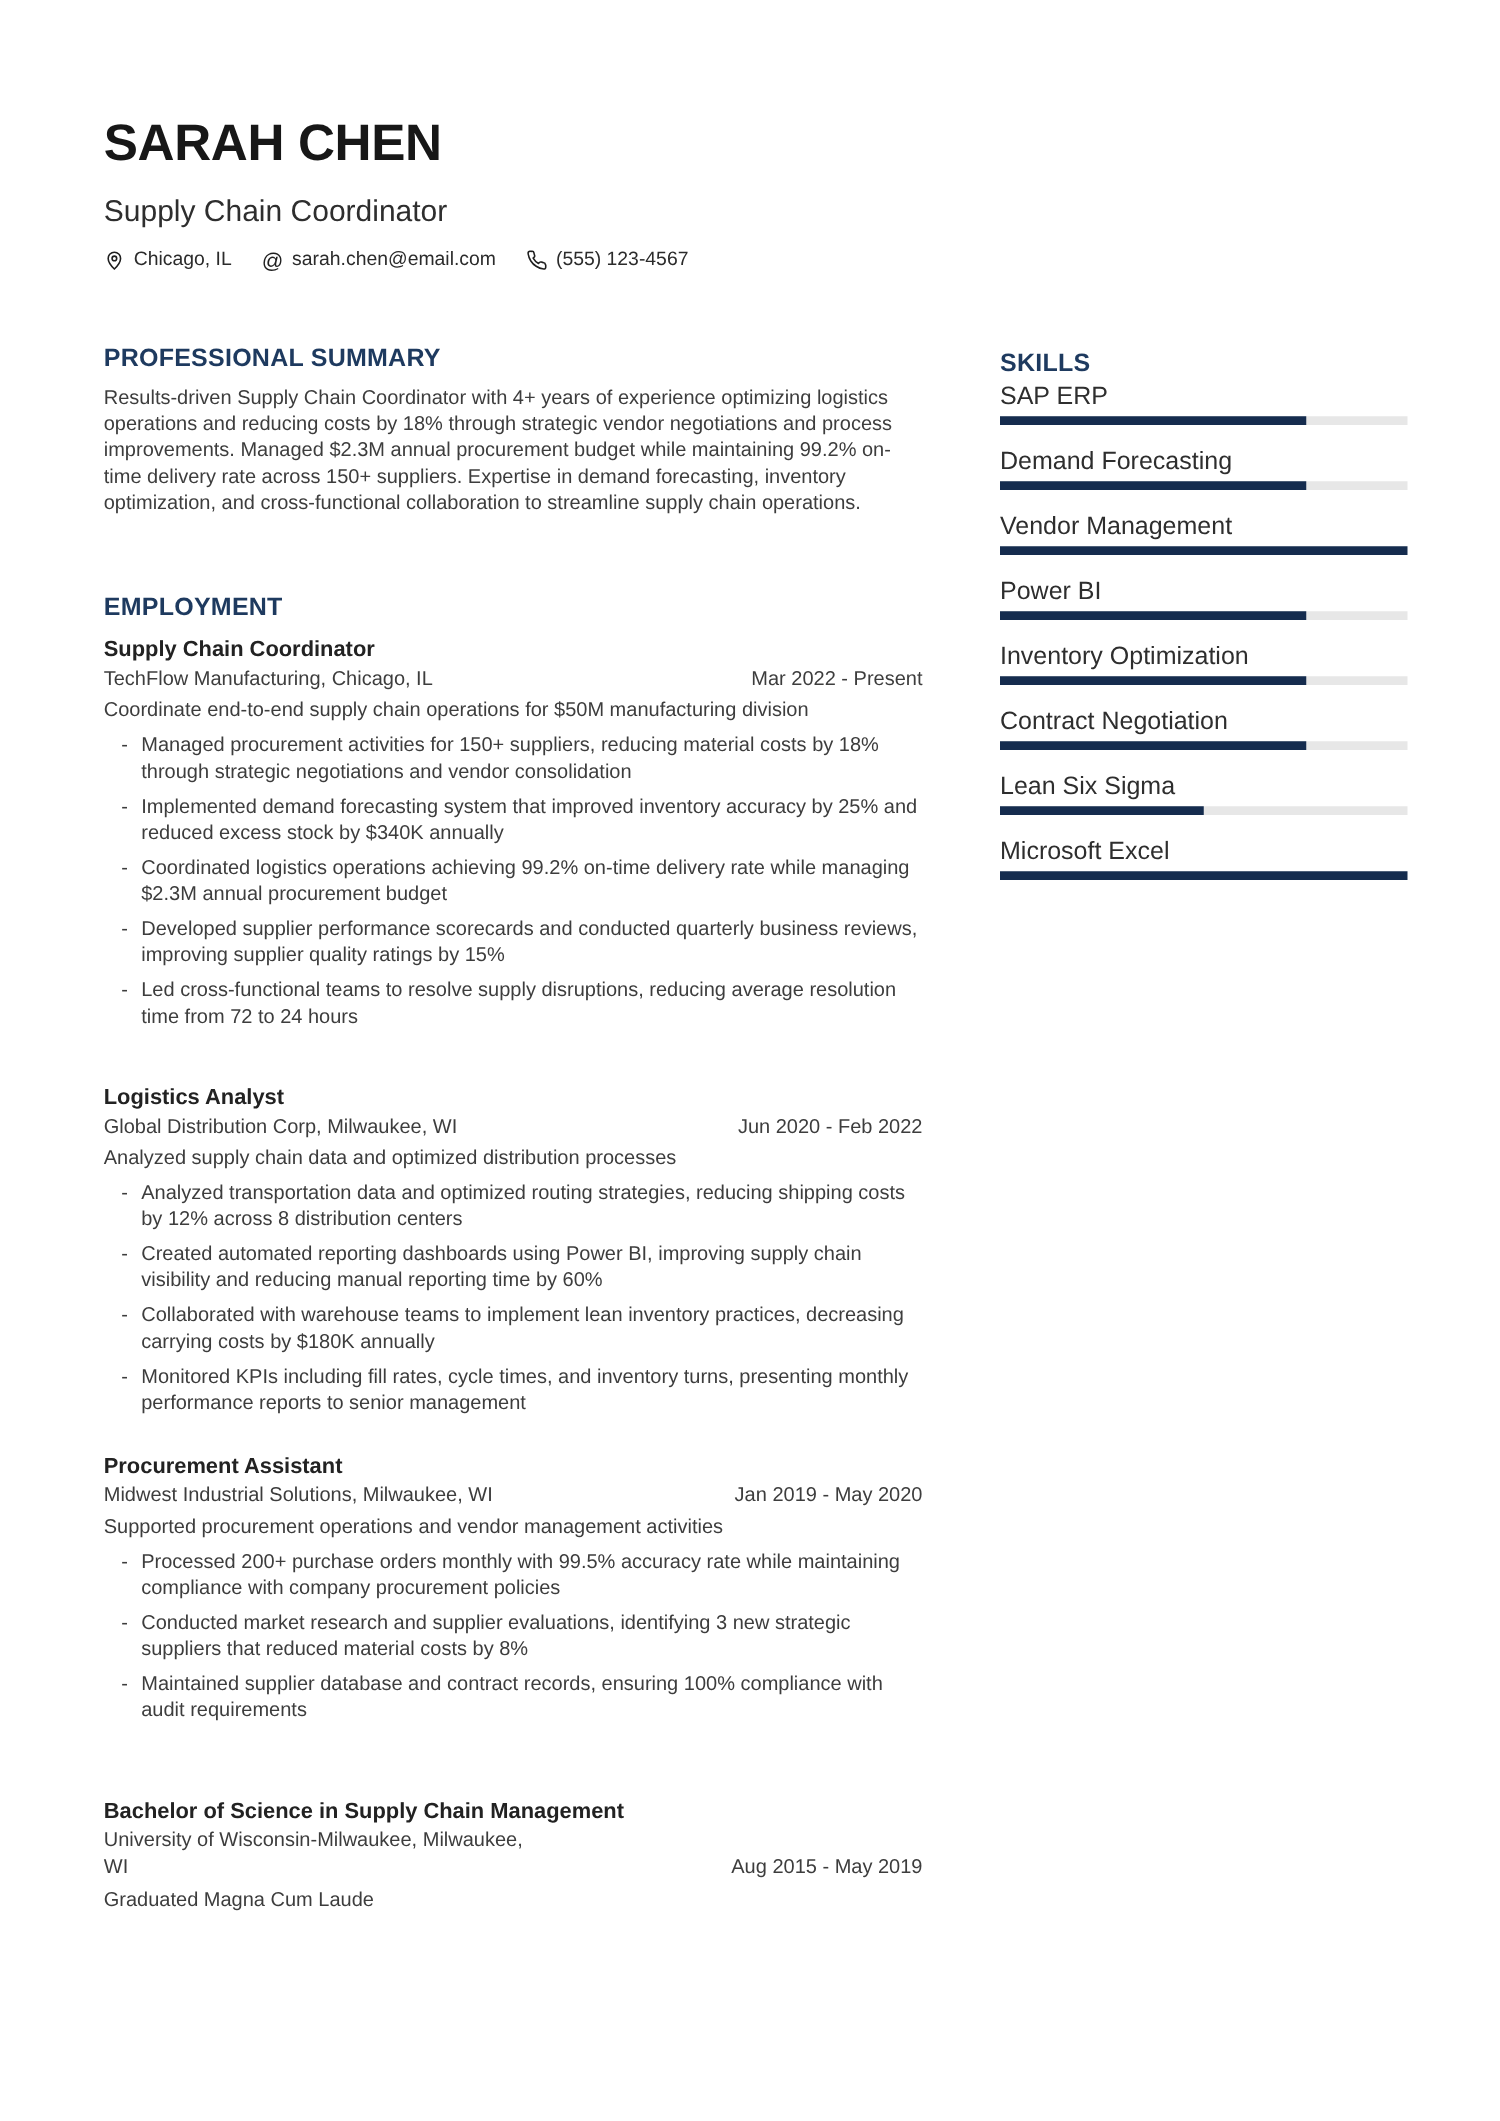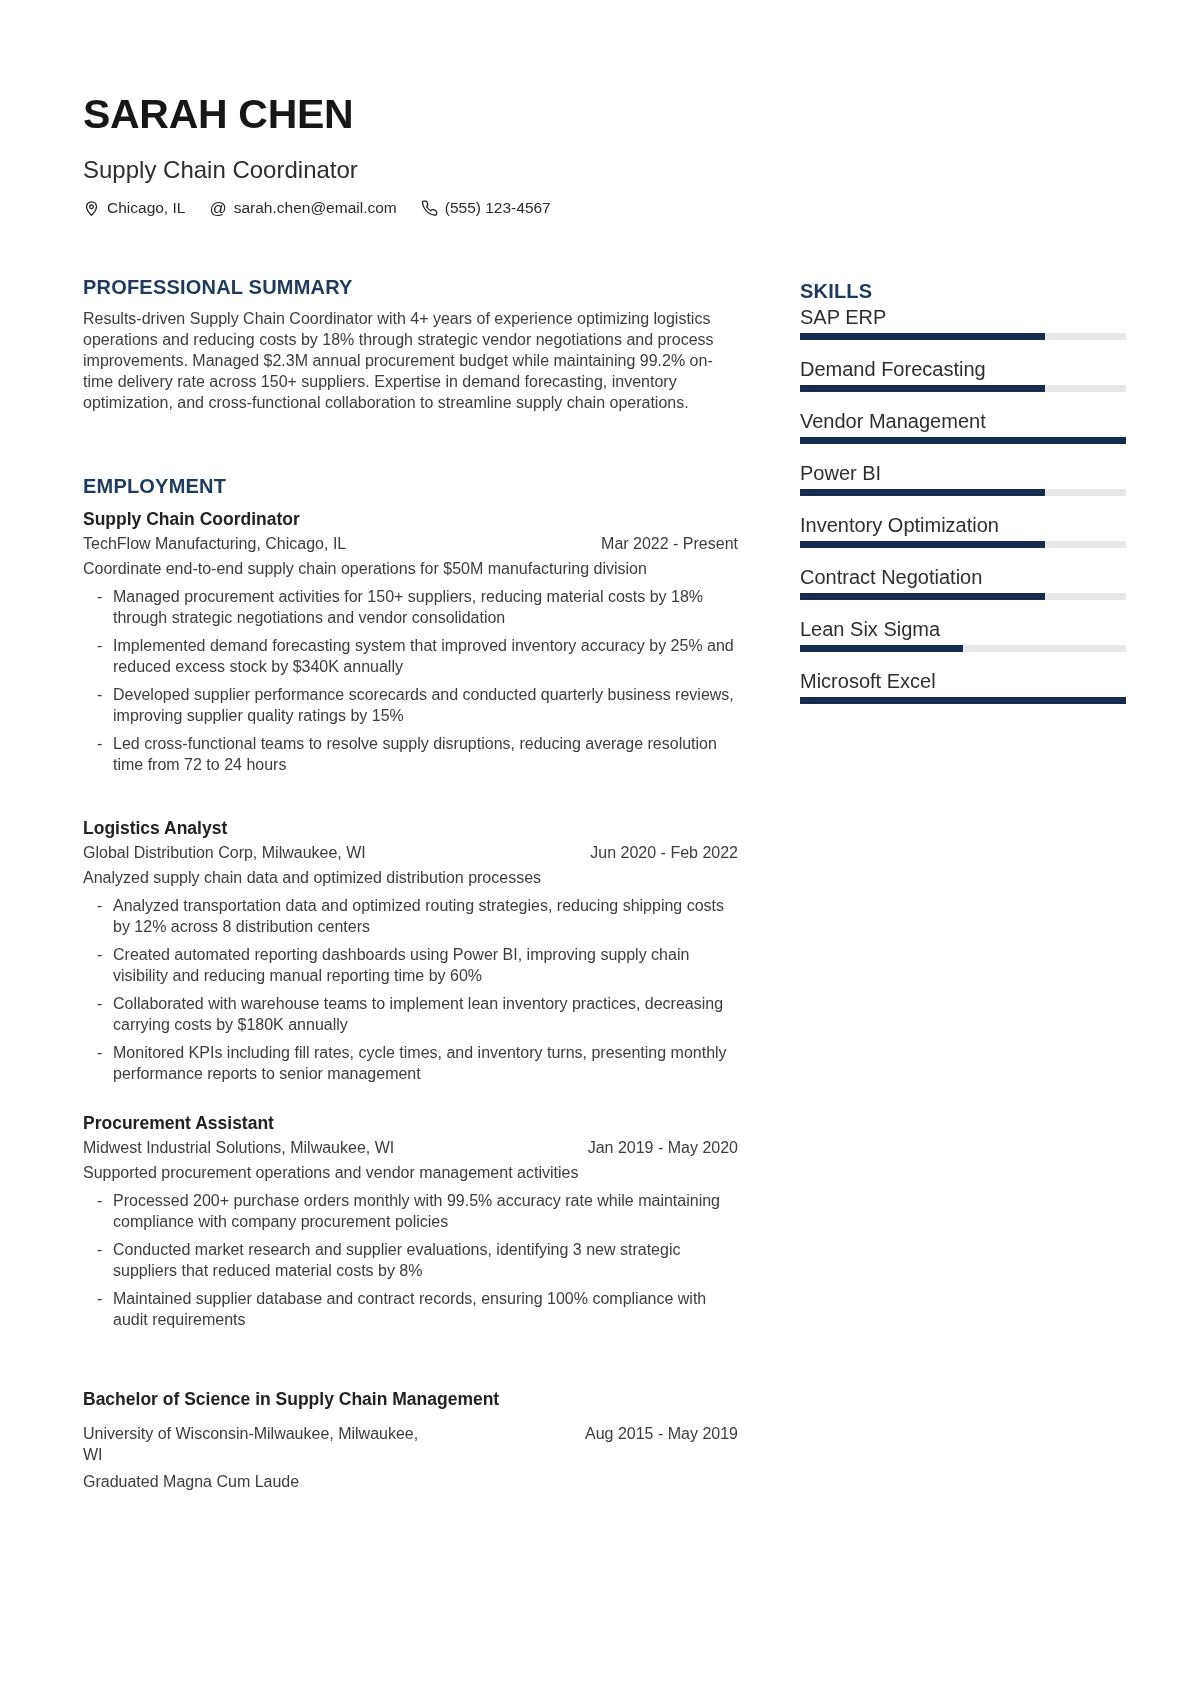--- a/index.html
+++ b/index.html
@@ -50,21 +50,21 @@
   .job-desc { margin-top:4px; font-size:16px; line-height:21px; color:#3d3d3d; }
   .job ul { margin-top:2px; list-style:none; }
   .job li {
     position:relative; padding-left:30px; margin-top:7px;
     font-size:16px; line-height:21px; color:#3d3d3d;
   }
   .job li::before { content:"-"; position:absolute; left:14px; top:0; }
 
   
   .degree { margin-top:11px; }
-  .edu-row { margin-top:13px; }
+  .edu-row { margin-top:3px;align-items:flex-end; }
   .edu-school { width:355px; }
   .edu-note { margin-top:6px; font-size:16px; line-height:21px; color:#3d3d3d; }
 
   
   .skill-list { margin-top:5px; }
   .skill { margin-bottom:19px; }
   .skill-name { font-size:20px; line-height:20px; color:#2e2e2e; }
   .skill-bar { margin-top:6px; height:7px; width:100%; background:#e7e7e7; }
   .skill-fill { height:100%; background:#152c4e; }
 </style>
@@ -114,20 +114,21 @@
       <article class="job job-1">
         <h3>Supply Chain Coordinator</h3>
         <div class="meta-row">
           <span class="company">TechFlow Manufacturing, Chicago, IL</span>
           <span class="dates">Mar 2022 - Present</span>
         </div>
         <p class="job-desc">Coordinate end-to-end supply chain operations for $50M manufacturing division</p>
         <ul>
           <li>Managed procurement activities for 150+ suppliers, reducing material costs by 18% through strategic negotiations and vendor consolidation</li>
           <li>Implemented demand forecasting system that improved inventory accuracy by 25% and reduced excess stock by $340K annually</li>
+          <li>Coordinated logistics operations achieving 99.2% on-time delivery rate while managing $2.3M annual procurement budget</li>
           <li>Developed supplier performance scorecards and conducted quarterly business reviews, improving supplier quality ratings by 15%</li>
           <li>Led cross-functional teams to resolve supply disruptions, reducing average resolution time from 72 to 24 hours</li>
         </ul>
       </article>
 
       <article class="job job-2">
         <h3>Logistics Analyst</h3>
         <div class="meta-row">
           <span class="company">Global Distribution Corp, Milwaukee, WI</span>
           <span class="dates">Jun 2020 - Feb 2022</span>

